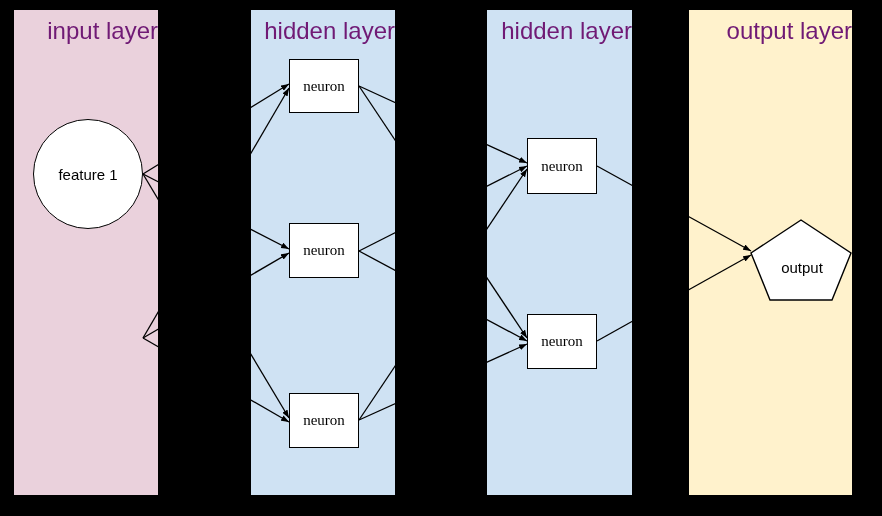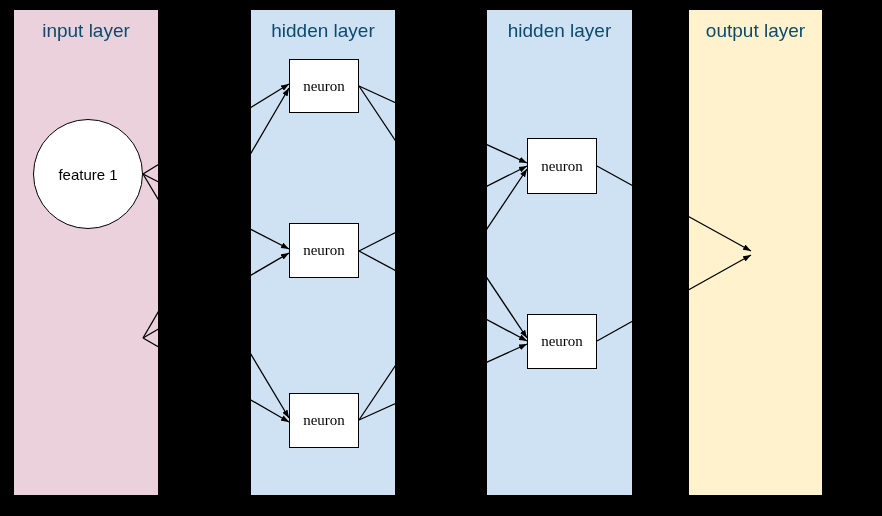--- a/index.html
+++ b/index.html
@@ -5,28 +5,28 @@
   * { margin: 0; padding: 0; box-sizing: border-box; }
   html, body { width: 882px; height: 516px; background: #000000; overflow: hidden; }
   body { font-family: "Liberation Sans", "DejaVu Sans", sans-serif; }
 
   .canvas { position: relative; width: 882px; height: 516px; background: #000000; }
 
   .panel { position: absolute; top: 10px; height: 485px; }
   .panel-input    { left: 14px;  width: 144px; background: #ead1dc; }
   .panel-hidden1  { left: 251px; width: 144px; background: #cfe2f3; }
   .panel-hidden2  { left: 487px; width: 145px; background: #cfe2f3; }
-  .panel-output   { left: 689px; width: 133px; background: #fff2cc; }
+  .panel-output   { left: 689px; width: 163px; background: #fff2cc; }
 
   .panel-title {
     padding-top: 10px;
-    text-align: center;
-    font-size: 19px;
+    text-align: right;
+    font-size: 24px;
     line-height: 22px;
-    color: #0c4a6e;
+    color: #701a75;
   }
 
   .edges { position: absolute; left: 0; top: 0; width: 882px; height: 516px; z-index: 2; pointer-events: none; }
   .edges line { stroke: #000000; stroke-width: 1.3; }
 
   .node {
     position: absolute;
     background: #ffffff;
     border: 1.4px solid #000000;
     display: flex;
@@ -109,14 +109,20 @@
     <span>neuron</span>
   </div>
 
   <div class="node node-rect node-n4">
     <span>neuron</span>
   </div>
   <div class="node node-rect node-n5">
     <span>neuron</span>
   </div>
 
+  <div class="pentagon-wrap">
+    <svg width="122" height="102" viewBox="0 0 122 102">
+      <polygon points="60,15 110,48 91,95 29,95 10,48"></polygon>
+    </svg>
+    <div class="pentagon-label">output</div>
+  </div>
 
 </div>
 
 </body></html>

